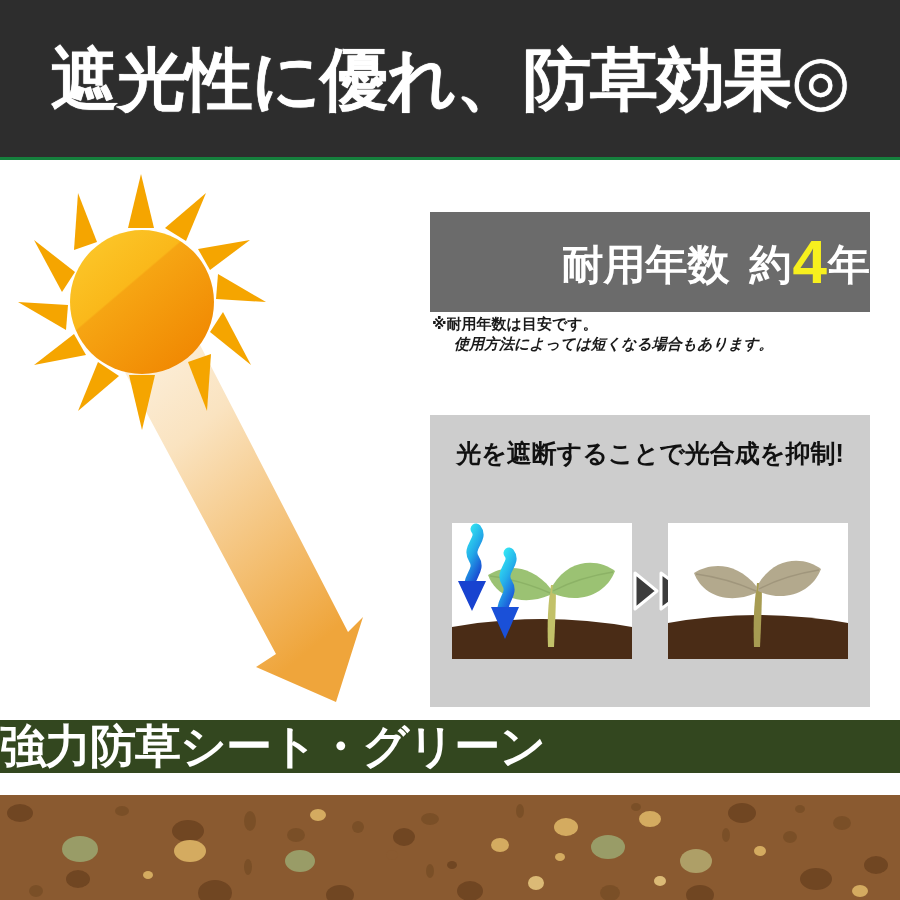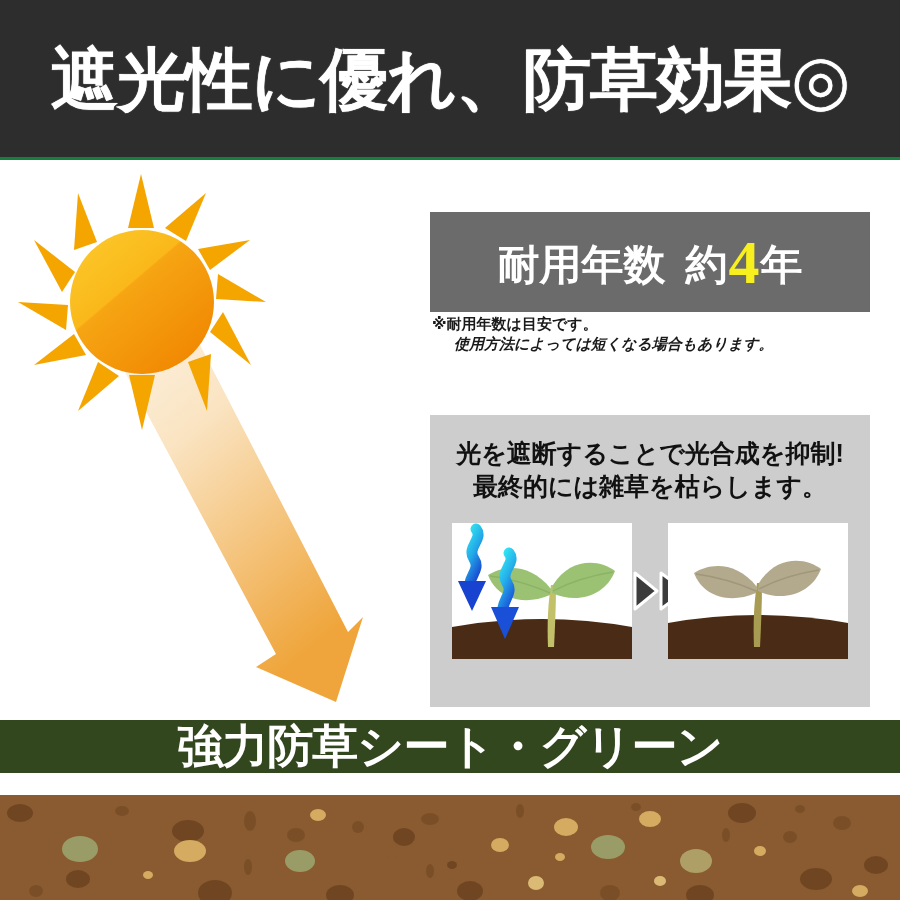--- a/index.html
+++ b/index.html
@@ -63,22 +63,21 @@
 
   
   .durability-box {
     position: absolute;
     left: 430px; top: 212px;
     width: 440px;
     height: 100px;
     background: #6b6b6b;
     display: flex;
     align-items: center;
-    justify-content: center;
-    font-family: Liberation Serif, serif;
+    justify-content: flex-end;
   }
   .durability-text {
     color: #ffffff;
     font-size: 42px;
     font-weight: bold;
     white-space: nowrap;
     letter-spacing: 0px;
   }
   .durability-text .num {
     color: #f7f01e;
@@ -146,21 +145,20 @@
 
   
   .green-band {
     position: absolute;
     left: 0; top: 720px;
     width: 900px;
     height: 53px;
     background: #33471f;
     display: flex;
     align-items: center;
-    justify-content: center;
   }
   .green-band-text {
     color: #ffffff;
     font-size: 46px;
     font-weight: bold;
     white-space: nowrap;
     letter-spacing: -1px;
   }
 
   
@@ -238,21 +236,20 @@
 
   <div class="note">
     <span>※耐用年数は目安です。</span>
     <span class="line2">使用方法によっては短くなる場合もあります。</span>
   </div>
 
   <div class="effect-panel">
 
     <div class="effect-heading">
       <span>光を遮断することで光合成を抑制!</span>
-      <span>最終的には雑草を枯らします。</span>
     </div>
 
     <div class="panel-row">
 
       <div class="mini-panel left">
         <svg width="180" height="136" viewBox="0 0 180 136">
           <defs>
             <linearGradient id="arrGrad1" x1="0" y1="0" x2="0.25" y2="1">
               <stop offset="0%" stop-color="#31e0f0"></stop>
               <stop offset="45%" stop-color="#23a9e8"></stop>

